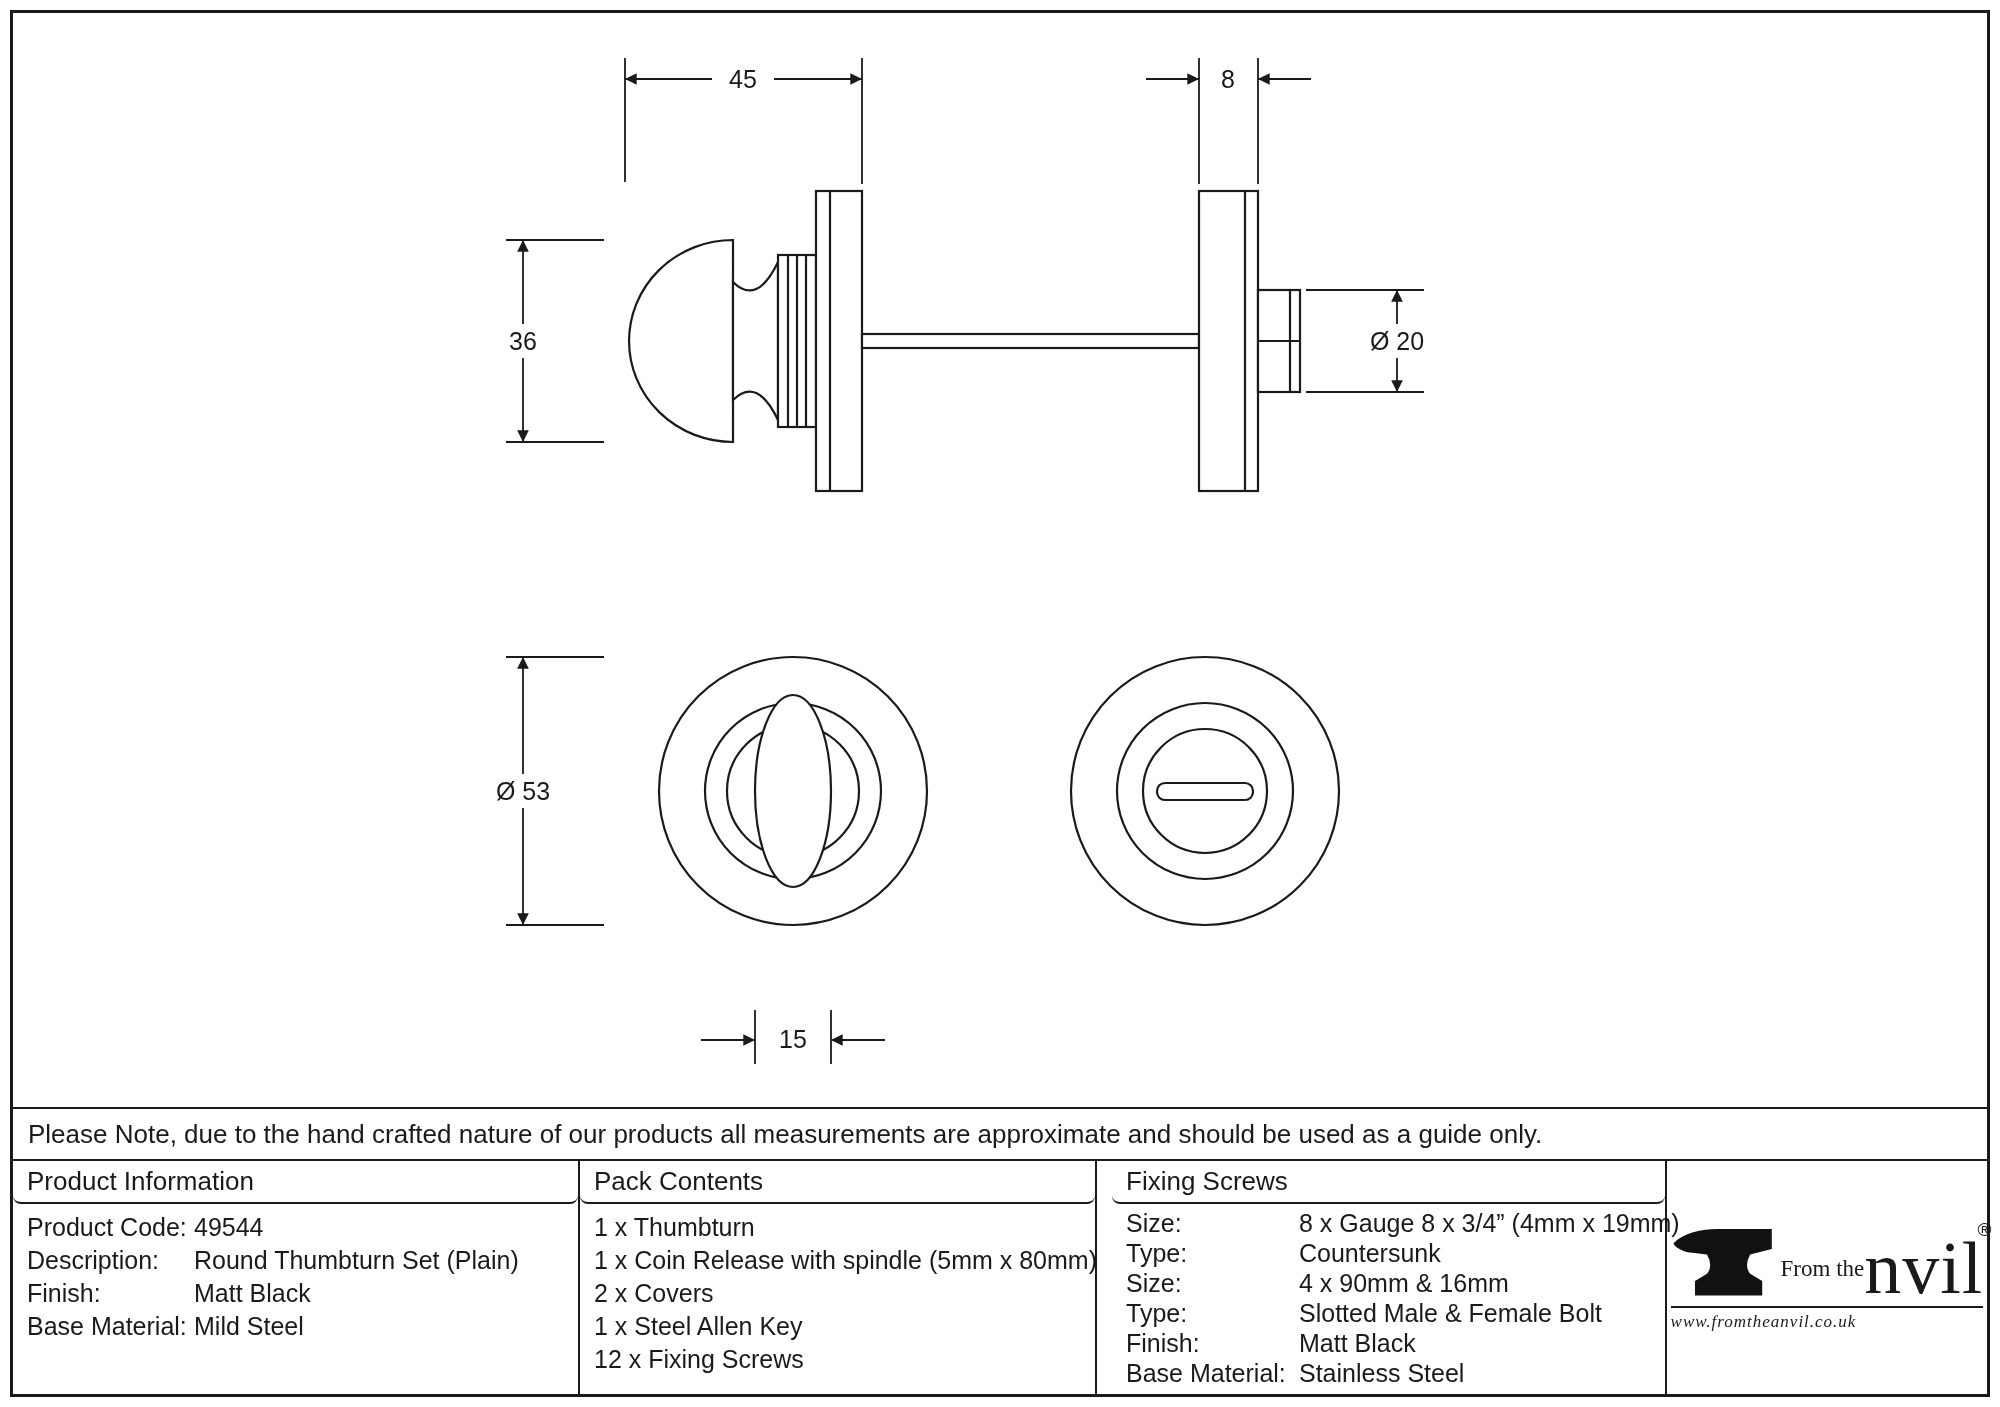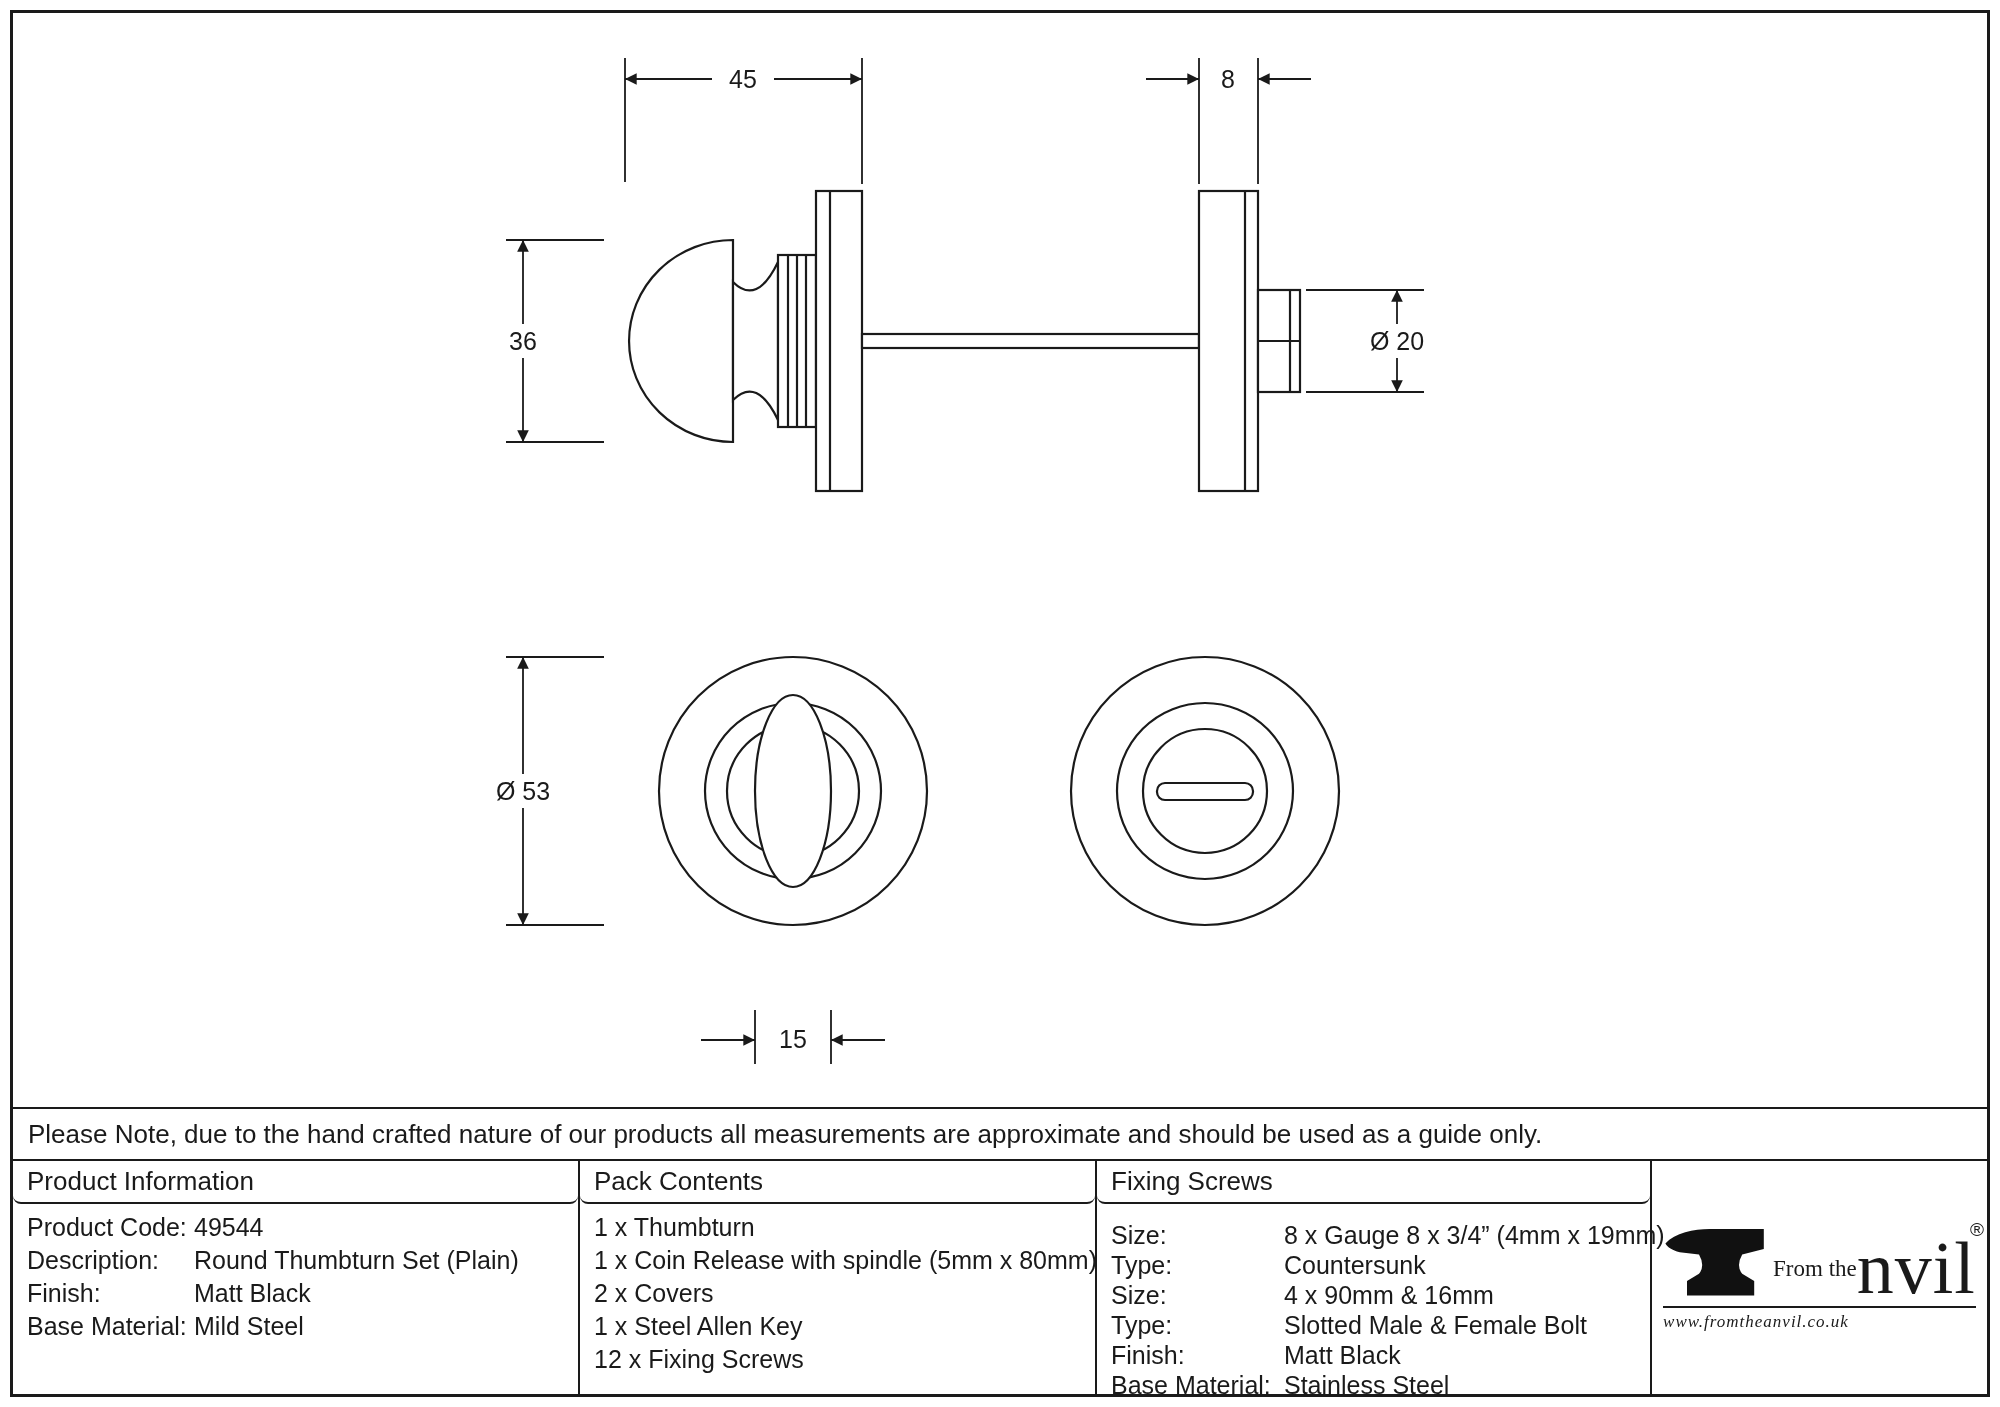--- a/index.html
+++ b/index.html
@@ -15,28 +15,28 @@
   .dim  { font:25px "Liberation Sans",sans-serif; fill:#1a1a1a; text-anchor:middle; }
 
   .note-bar { position:absolute; left:13px; top:1107px; width:1974px; height:54px;
     border-top:2.5px solid #1a1a1a; border-bottom:2.5px solid #1a1a1a;
     display:flex; align-items:center; padding-left:15px; font-size:26px; background:#fff; }
 
   .tables { position:absolute; left:13px; top:1161px; width:1974px; height:233px; display:flex; background:#fff; }
   .col { height:100%; }
   .col-product { width:567px; border-right:2.5px solid #1a1a1a; }
   .col-pack    { width:517px; border-right:2.5px solid #1a1a1a; }
-  .col-fixing  { width:555px; border-right:2.5px solid #1a1a1a; }
+  .col-fixing  { width:555px; border-right:2.5px solid #1a1a1a;margin-left:15px; }
   .col-logo    { flex:1; display:flex; align-items:center; justify-content:center; }
   .col-header  { height:43px; display:flex; align-items:center; padding-left:14px;
                  font-size:26px; border-bottom:2.5px solid #1a1a1a;border-radius:8px; }
   .col-body    { padding:7px 0 0 14px; font-size:25px; white-space:nowrap; }
   .kv-row      { display:grid; height:33px; align-items:center; }
   .col-product .kv-row { grid-template-columns:167px 1fr; }
-  .col-fixing  .col-body { padding-top:16px; }
+  .col-fixing  .col-body { padding-top:4px; }
   .col-fixing  .kv-row { grid-template-columns:173px 1fr; height:30px; }
   .list-row    { height:33px; display:flex; align-items:center; }
 
   .logo-box  { position:relative; }
   .logo-top  { display:flex; align-items:flex-end; }
   .anvil-icon{ width:104px; height:76px; flex:none; }
   .logo-words{ display:flex; flex-direction:row; align-items:center; }
   .from-the  { font-family:"Liberation Serif",serif; font-size:23px; padding-left:6px; }
   .anvil-word{ font-family:"Liberation Serif",serif; font-size:74px; line-height:0.82; font-weight:normal; letter-spacing:1px; }
   .reg       { position:absolute; right:-8px; top:-4px; font-size:19px; }

